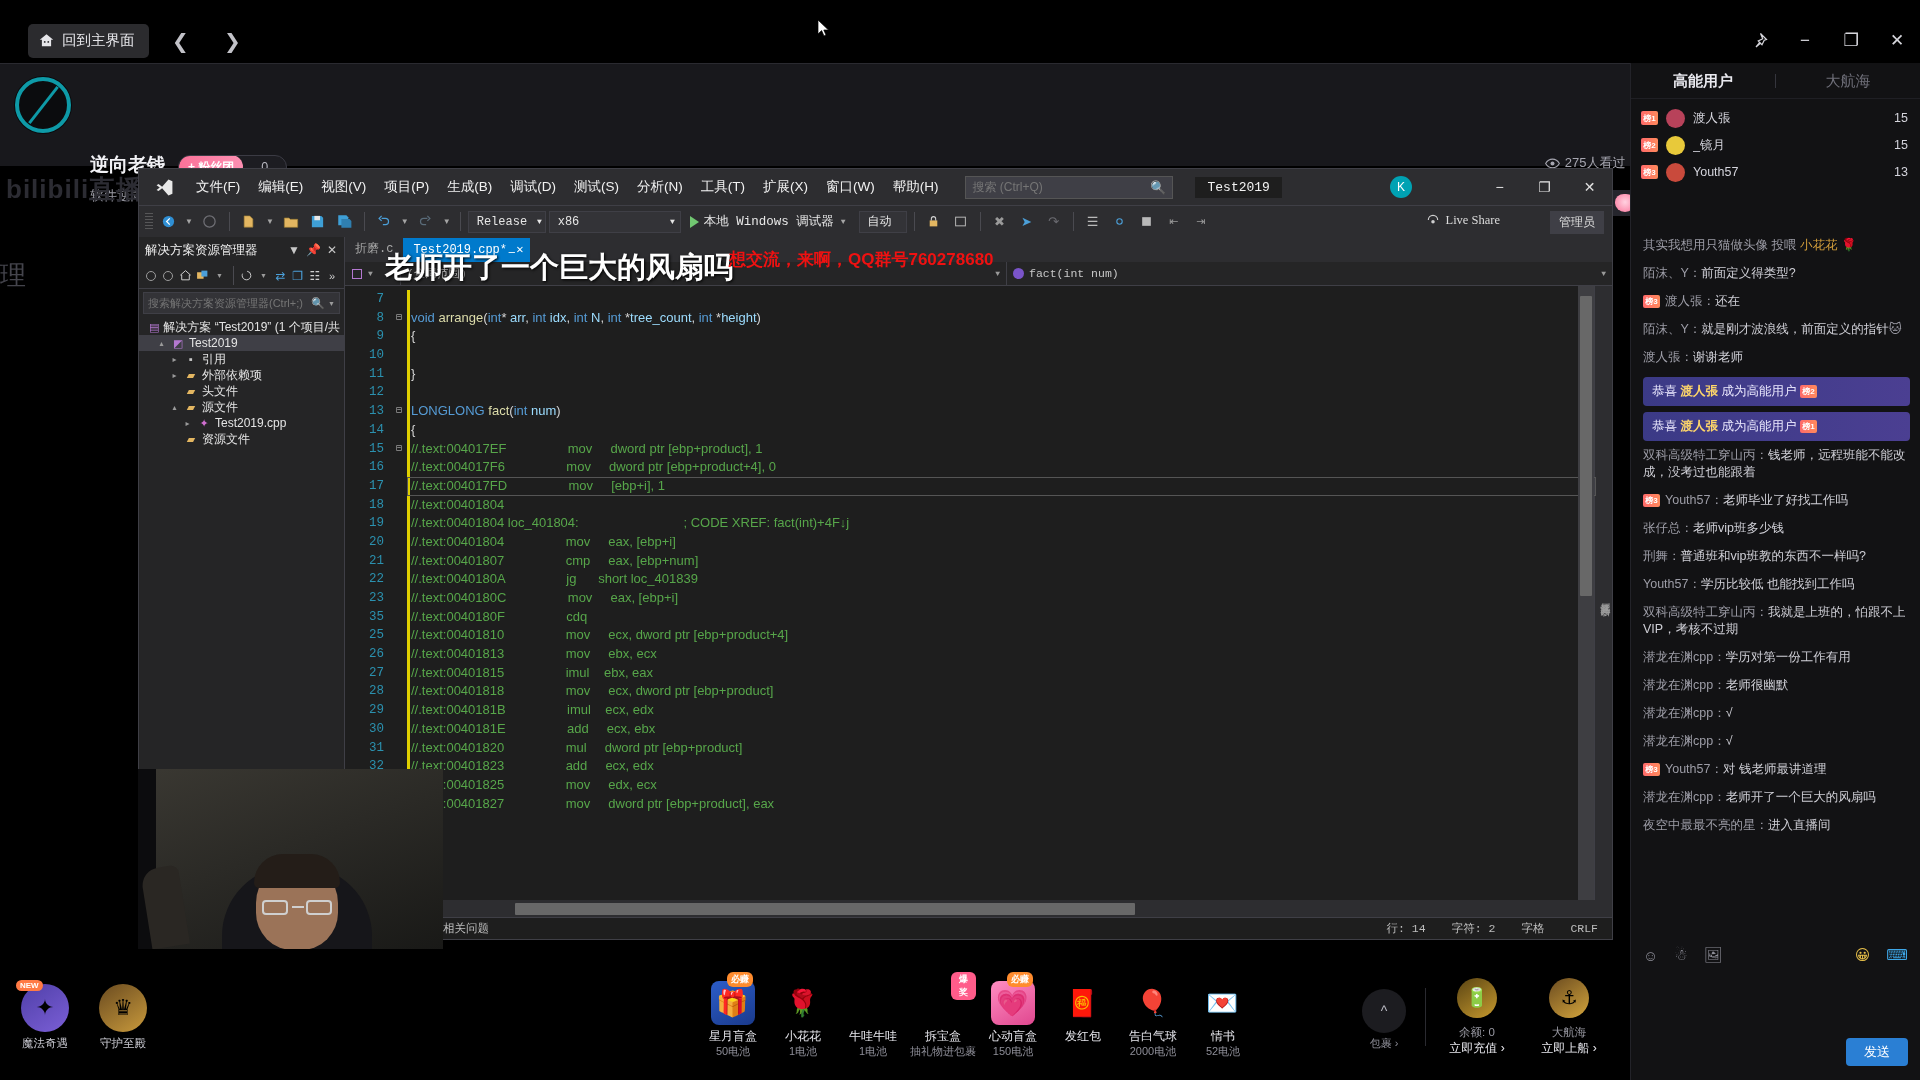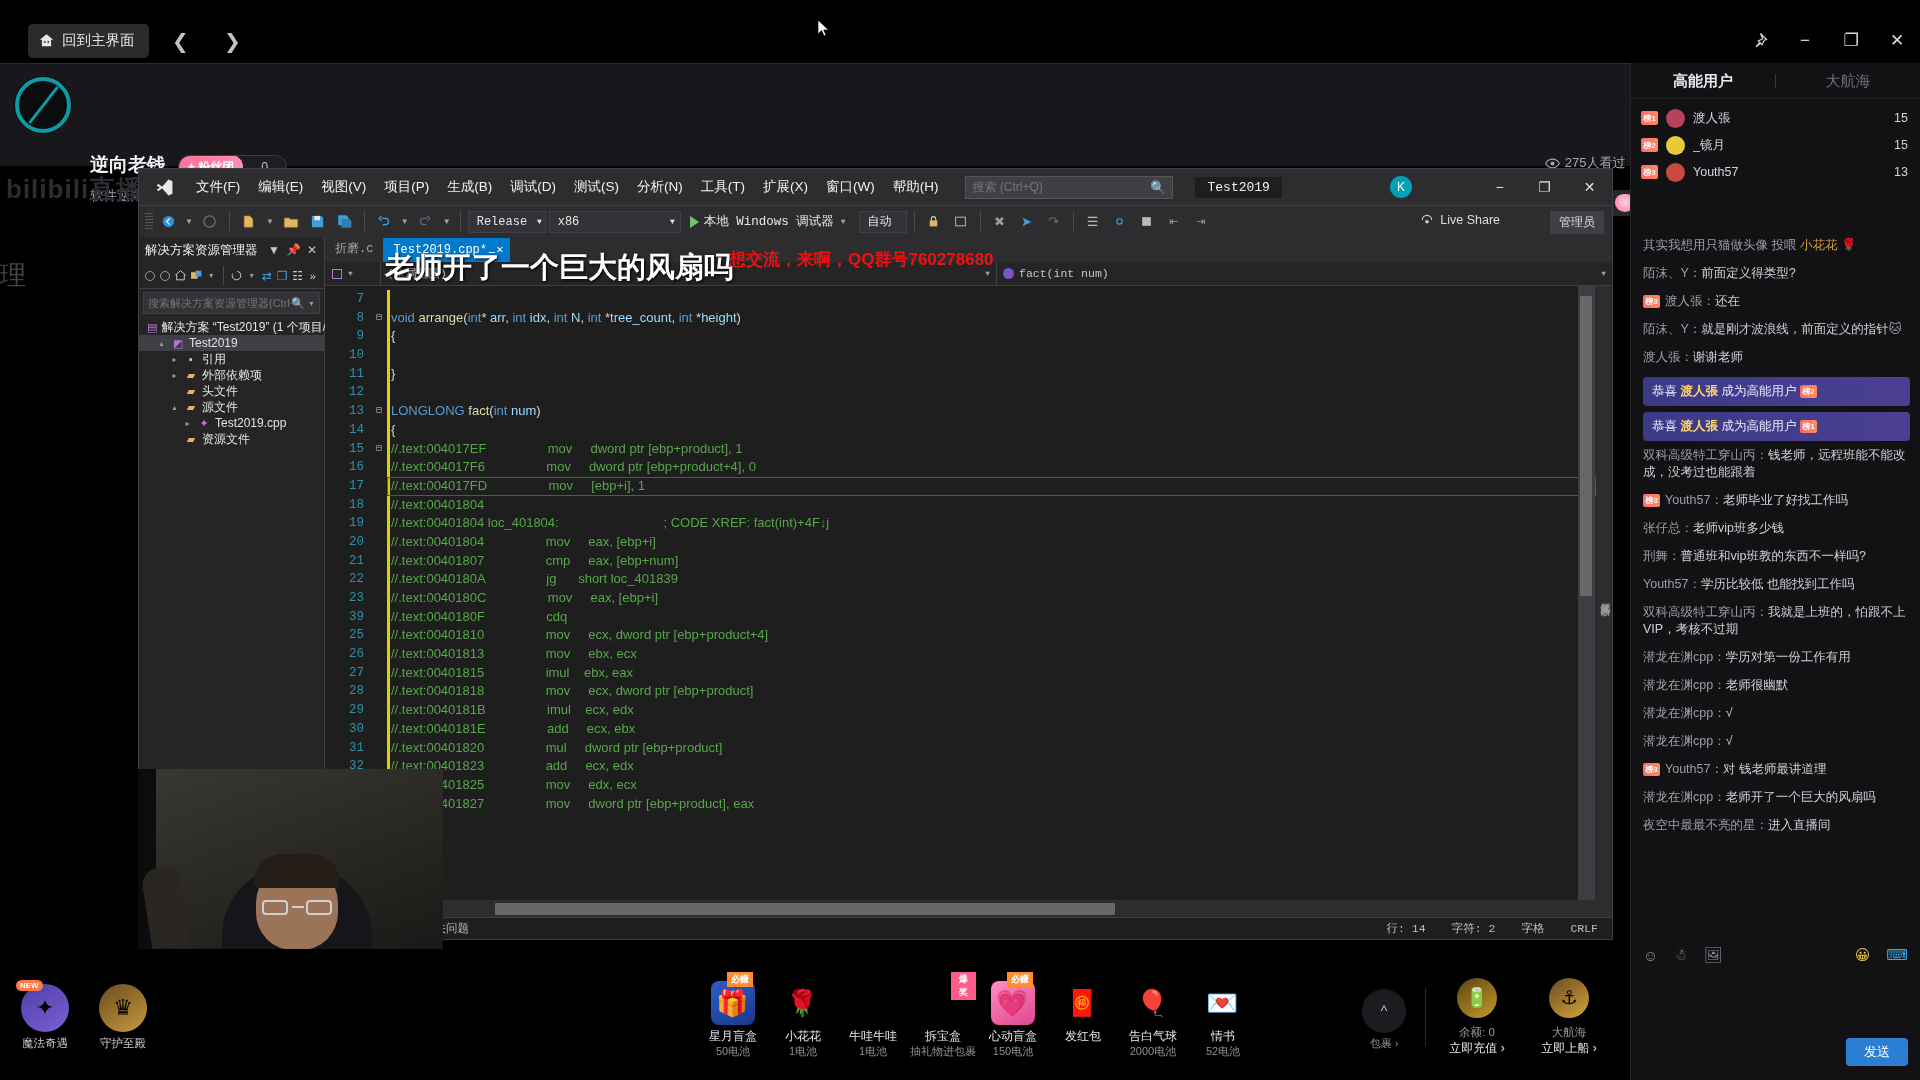--- a/index.html
+++ b/index.html
@@ -195,32 +195,32 @@
     width: 0; height: 0; border-left: 9px solid #71c771;
     border-top: 6px solid transparent; border-bottom: 6px solid transparent;
   }
   .tb-auto {
     height: 22px; border: 1px solid #3f3f46; background: #333337;
     color: #e6e6e6; font-size: 12px; display: flex; align-items: center;
     padding: 0 14px 0 8px; margin-left: 2px;
   }
   .liveshare {
     position: absolute; right: 112px; top: 44px; display: flex; align-items: flex-start;
-    gap: 6px; color: #dcdcdc; font-size: 12.5px; cursor: pointer;
+    gap: 6px; color: #dcdcdc; font-size: 12.5px; cursor: pointer; font-family: Liberation Serif, serif;
   }
   .vs-admin {
     position: absolute; right: 8px; top: 42px; background: #3f3f46;
     color: #dcdcdc; font-size: 12px; padding: 3px 9px; cursor: pointer;
   }
 
   
   .vs-body { position: absolute; left: 0; top: 68px; right: 0; bottom: 0; display: flex; }
 
   
-  .sol-exp { width: 186px; background: #252526; border-right: 1px solid #3f3f46;
+  .sol-exp { width: 206px; background: #252526; border-right: 1px solid #3f3f46;
              display: flex; flex-direction: column; }
   .sol-head {
     height: 26px; display: flex; align-items: center; padding: 0 4px 0 6px;
     color: #f1f1f1; font-size: 12.5px; background: #252526;
   }
   .sol-head .t { flex: 1; white-space: nowrap; overflow: hidden; }
   .sol-head .ic { padding: 0 3px; color: #c8c8c8; font-size: 12px; cursor: pointer; }
   .sol-tools {
     height: 26px; display: flex; align-items: center; gap: 1px; padding: 0 4px;
     border-bottom: 1px solid #3f3f46;
@@ -446,21 +446,21 @@
     width: 66px; text-align: center; cursor: pointer; position: relative; padding-top: 4px;
   }
   .gift-img {
     width: 44px; height: 44px; margin: 2px auto 3px; border-radius: 8px;
     display: flex; align-items: center; justify-content: center; font-size: 26px;
   }
   .gift-name { color: #e6e6ec; font-size: 12px; line-height: 16px; }
   .gift-price { color: #8d8d97; font-size: 11px; line-height: 15px; }
   .gift-tag {
     position: absolute; left: 50%; margin-left: -6px; top: -3px;
-    font-size: 9px; color: #fff; border-radius: 0; padding: 1px 4px; font-weight: bold;
+    font-size: 9px; color: #fff; border-radius: 6px; padding: 1px 4px; font-weight: bold;
   }
   .tag-orange { background: #ff8c2e; }
   .tag-pink { background: #ff5c8a; margin-left: 8px; }
   .pack-btn {
     width: 66px; text-align: center; cursor: pointer; padding-top: 4px;
   }
   .pack-circle {
     width: 44px; height: 44px; border-radius: 50%; background: #1c1c20;
     margin: 2px auto 3px; display: flex; align-items: center; justify-content: center;
     color: #b9b9c2; font-size: 14px;
@@ -897,21 +897,21 @@
             <div class="ln">14</div>
             <div class="ln">15</div>
             <div class="ln">16</div>
             <div class="ln">17</div>
             <div class="ln">18</div>
             <div class="ln">19</div>
             <div class="ln">20</div>
             <div class="ln">21</div>
             <div class="ln">22</div>
             <div class="ln">23</div>
-            <div class="ln">39</div>
+            <div class="ln">35</div>
             <div class="ln">25</div>
             <div class="ln">26</div>
             <div class="ln">27</div>
             <div class="ln">28</div>
             <div class="ln">29</div>
             <div class="ln">30</div>
             <div class="ln">31</div>
             <div class="ln">32</div>
             <div class="ln">33</div>
             <div class="ln">34</div>

